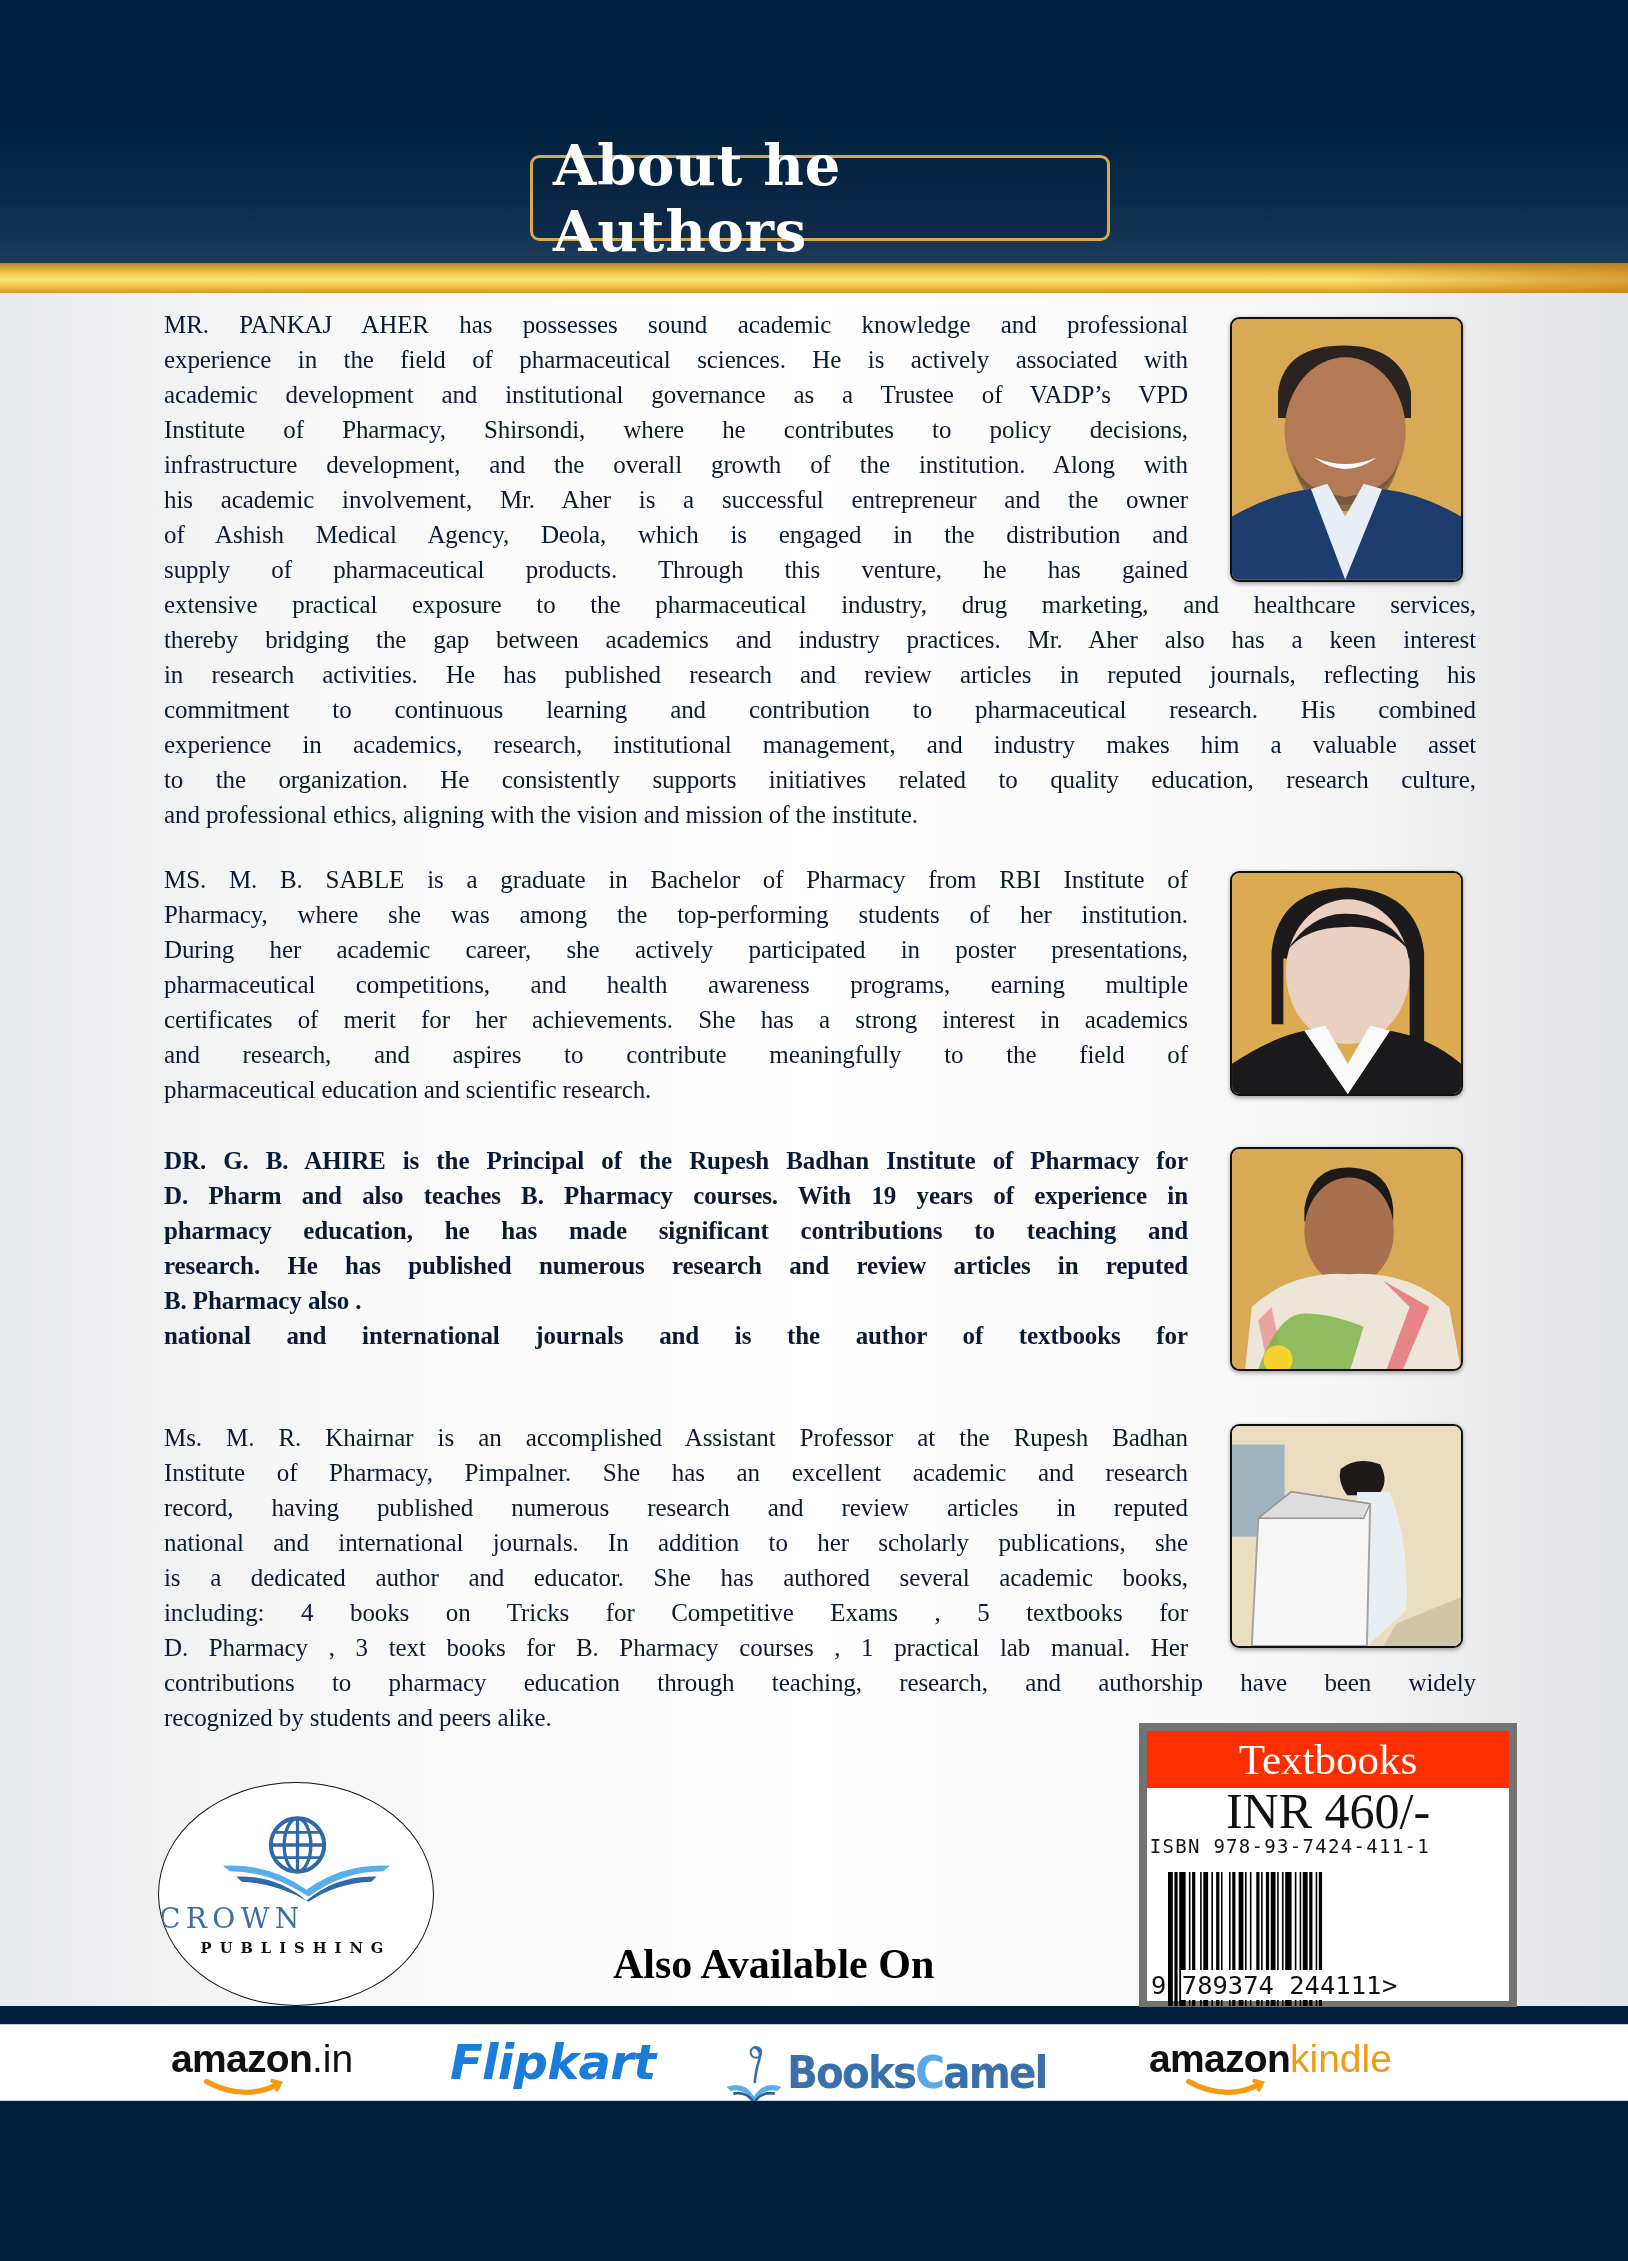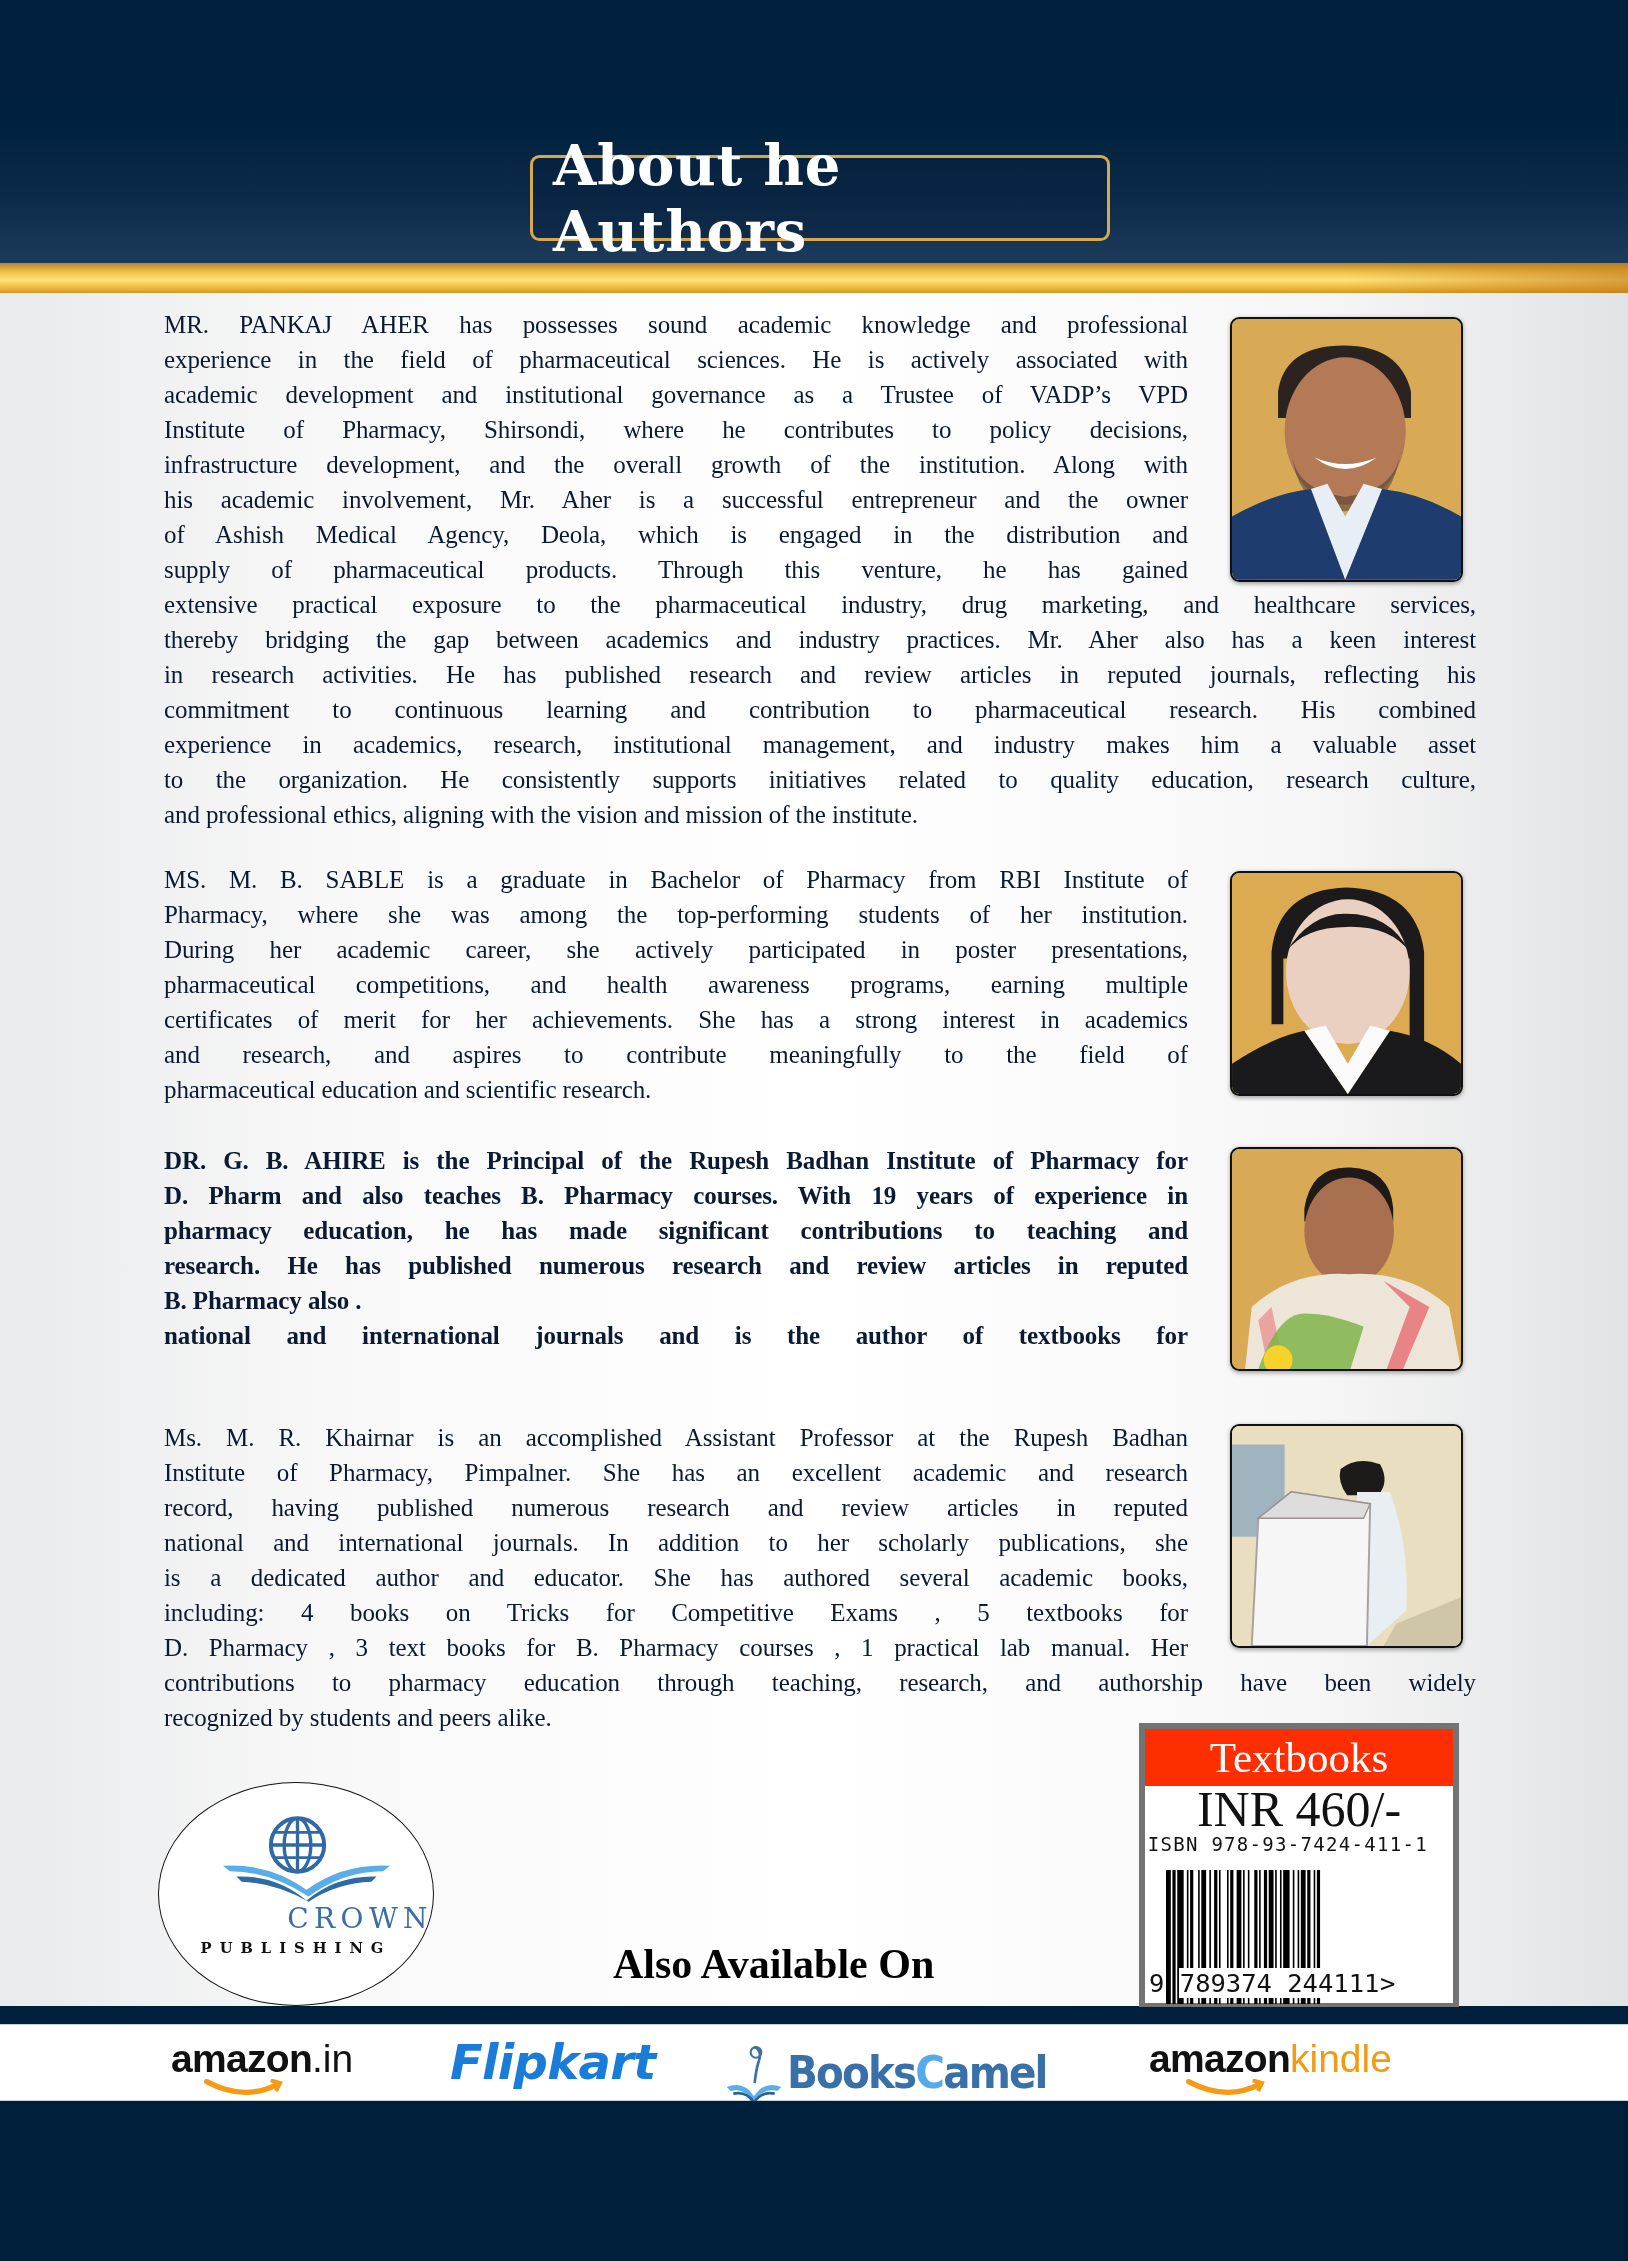--- a/index.html
+++ b/index.html
@@ -56,39 +56,39 @@
   .photo svg { width:100%; height:100%; display:block; }
 
   .logo-circle {
     position:absolute; left:158px; top:1782px; width:276px; height:224px;
     border:1.3px solid #111; border-radius:50%; background:#ffffff;
     overflow:hidden;
   }
   .logo-globe { position:absolute; left:105px; top:32px; width:67px; height:60px; }
   .logo-book { position:absolute; left:64px; top:80px; width:167px; height:39px; }
   .logo-crown {
-    position:absolute; left:0; width:100%; top:119px; text-align:right;
+    position:absolute; left:0; width:100%; top:119px; text-align:left;
     color:#3b6ea5; font-size:28px; letter-spacing:5.4px;
     font-family:"DejaVu Serif","Liberation Serif",serif;
   }
   .logo-pub {
     position:absolute; left:0; width:100%; top:156px; text-align:center;
     color:#111; font-size:14.7px; letter-spacing:8px; font-weight:bold;
     font-family:"DejaVu Serif","Liberation Serif",serif;
   }
 
   .also {
     position:absolute; left:613px; top:1940px; color:#000;
     font-size:42px; font-weight:bold;
     font-family:"Liberation Serif","DejaVu Serif",serif;
   }
 
   .price-box {
-    position:absolute; left:1139px; top:1723px; width:320px; height:286px;
-    background:#fff; border:6px solid #737373;
+    position:absolute; left:1139px; top:1723px; width:378px; height:286px;
+    background:#fff; border:8px solid #737373;
   }
   .price-head {
     height:57px; background:#ff2e00; color:#fff; text-align:center;
     font-size:43px; line-height:57px;
     font-family:"Liberation Serif","DejaVu Serif",serif;
   }
   .price-inr {
     text-align:center; font-size:50px; color:#111; margin-top:0; line-height:47px;
     font-family:"Liberation Serif","DejaVu Serif",serif;
   }

